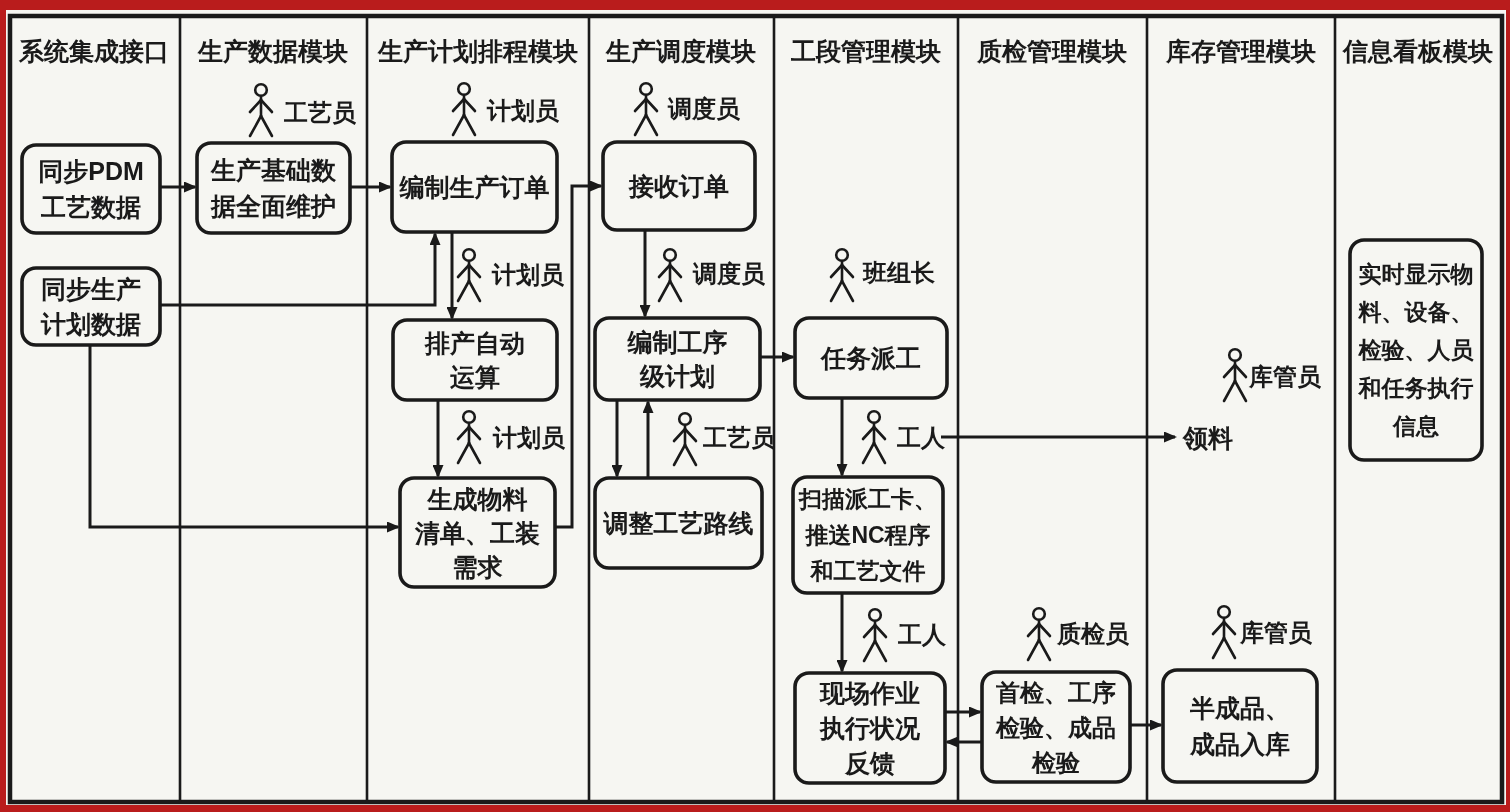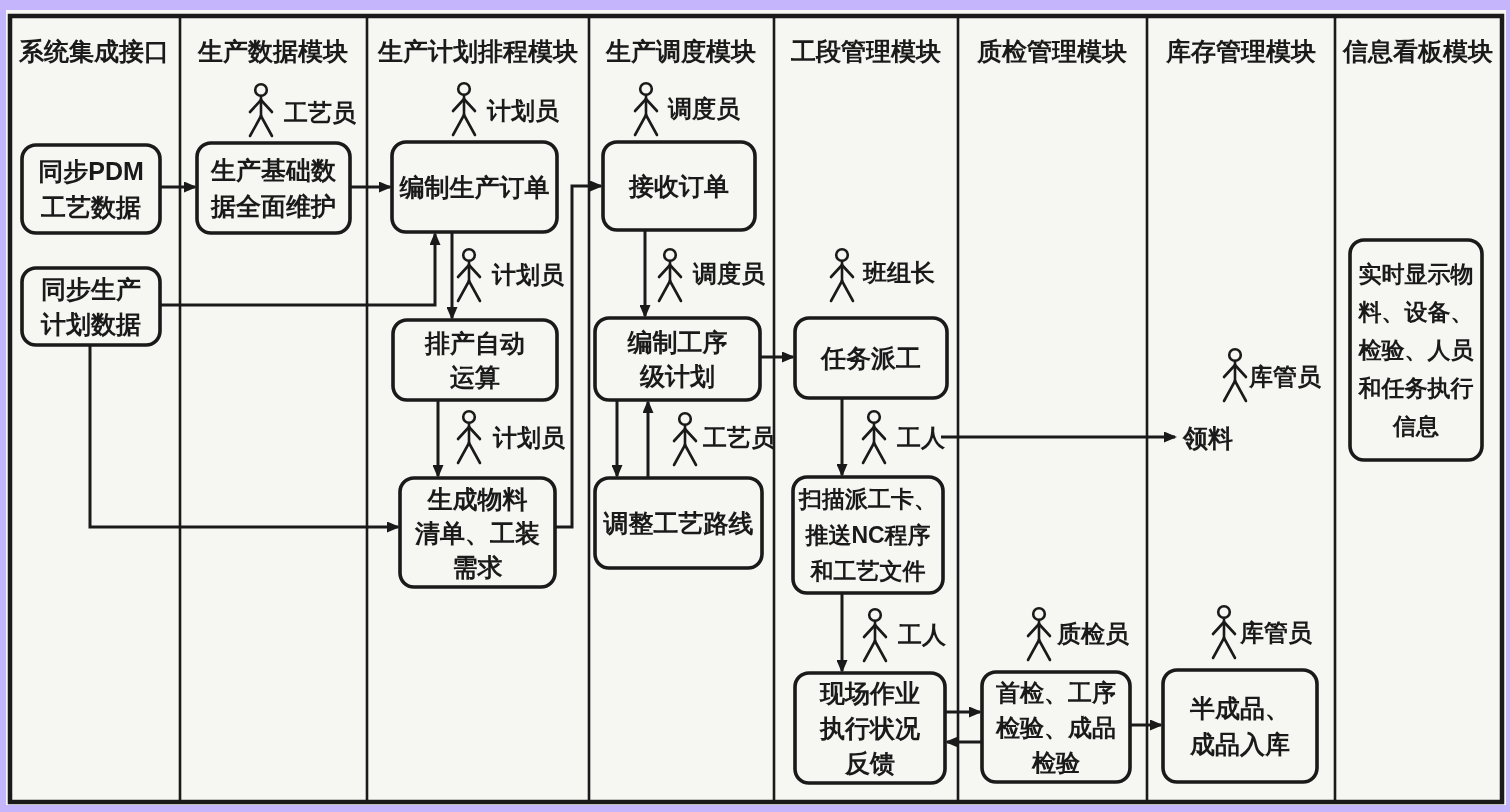--- a/index.html
+++ b/index.html
@@ -1,16 +1,16 @@
 <!DOCTYPE html>
 <html><head>
 <meta charset="utf-8">
 <style>
   html,body{margin:0;padding:0;background:#000;}
-  .stage{position:relative;width:1510px;height:812px;background:#c4b5fd;overflow:hidden;
+  .stage{position:relative;width:1510px;height:812px;background:#b91c1c;overflow:hidden;
          font-family:"Liberation Sans", sans-serif;}
   svg{position:absolute;left:0;top:0;}
   text{font-family:"Liberation Sans", sans-serif;font-weight:bold;}
 </style>
 </head>
 <body>
 
 <div class="stage">
   <svg width="1510" height="812" viewBox="0 0 1510 812">
     <defs>

